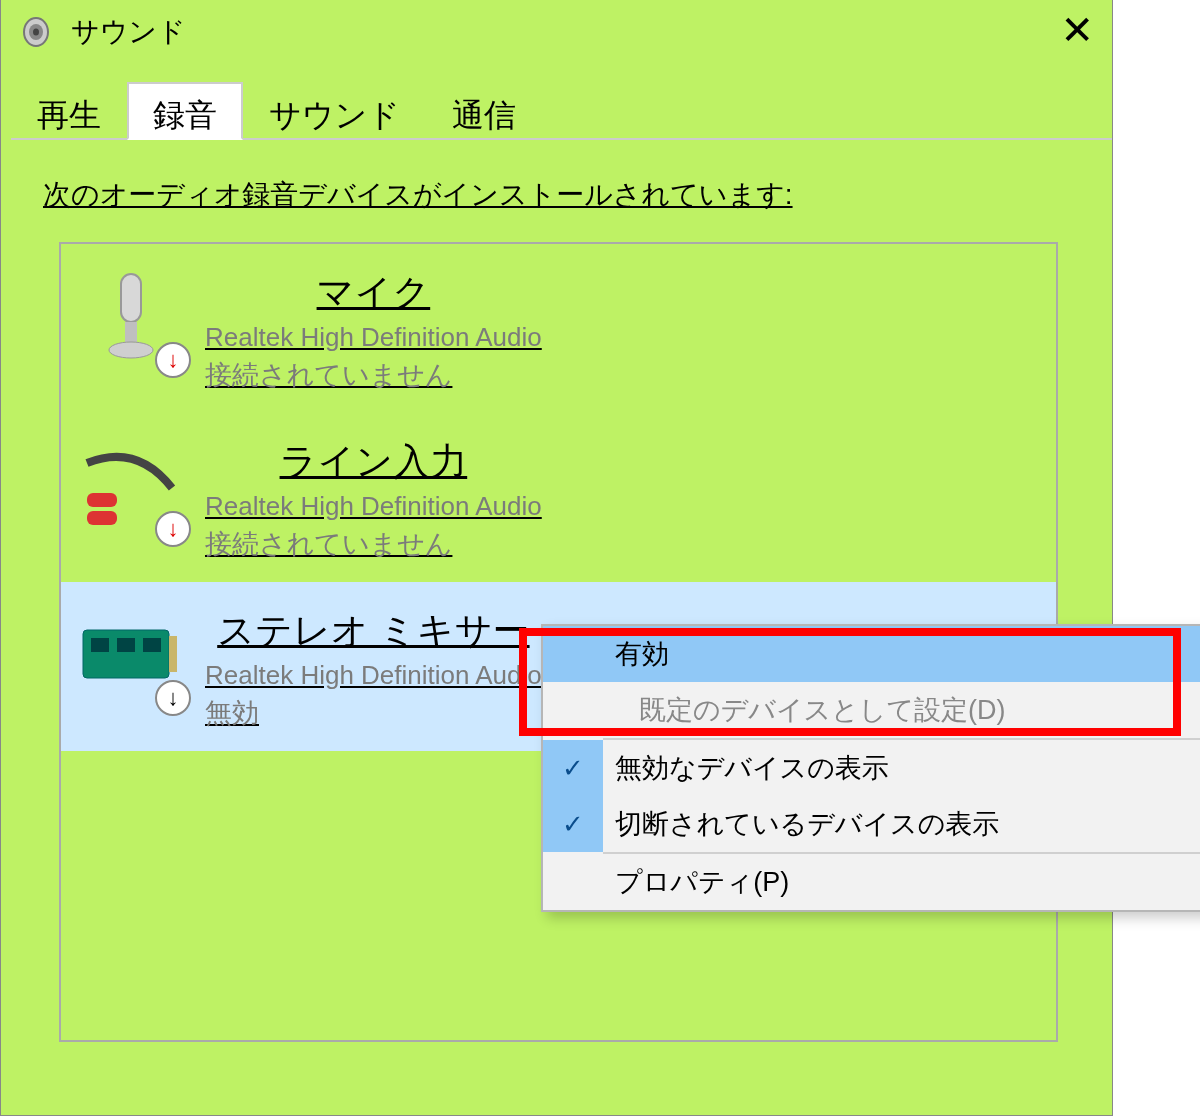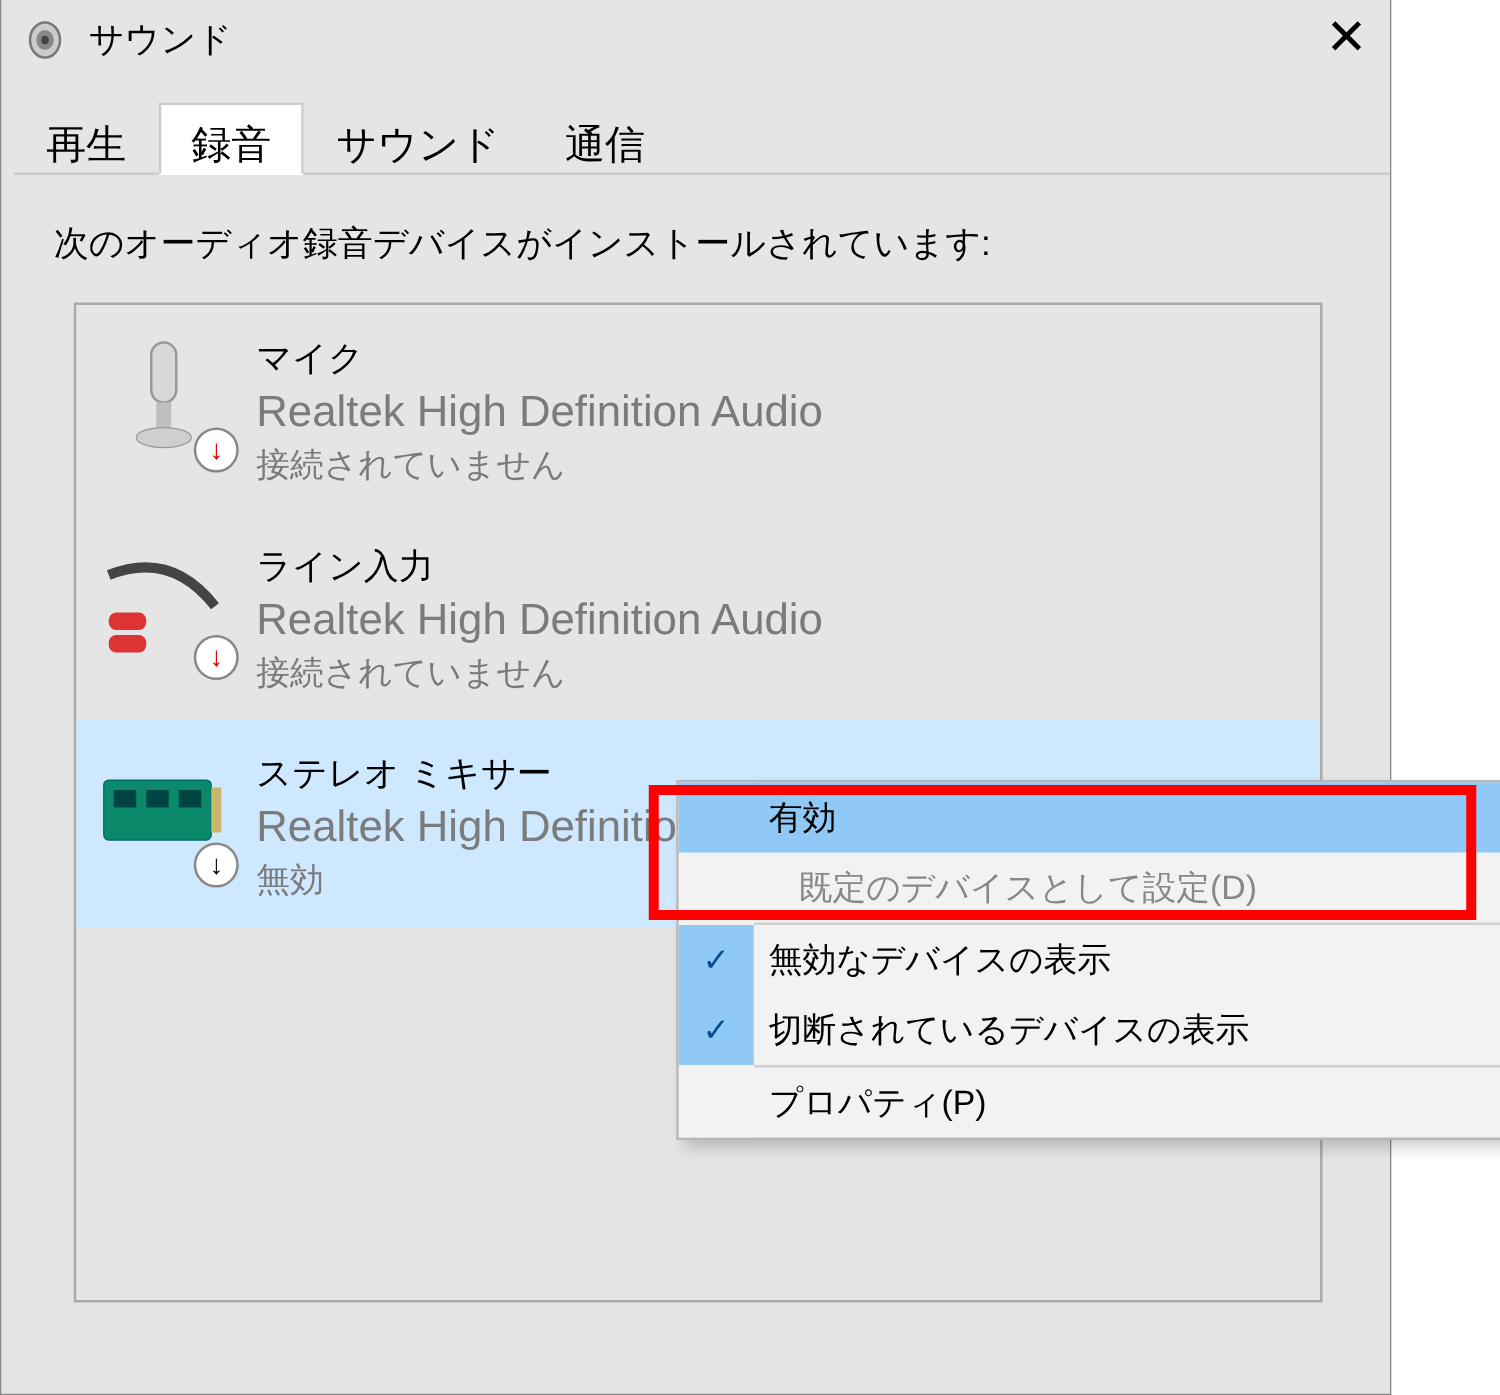--- a/index.html
+++ b/index.html
@@ -12,21 +12,21 @@
     overflow: hidden;
     font-size: 26px;
     color: #000;
   }
   .window {
     border: 1px solid #888;
     border-top: none;
     width: 1113px;
     height: 1116px;
     position: relative;
-    background: #e5e5e5;
+    background: #bef264;
   }
   .titlebar {
     height: 64px;
     display: flex;
     align-items: center;
     padding-left: 18px;
     position: relative;
   }
   .title-icon {
     width: 36px;
@@ -60,20 +60,21 @@
     cursor: pointer;
     margin-bottom: -2px;
   }
   .tab.active {
     border: 2px solid #ccc;
     border-bottom: 2px solid #fff;
     background: #fff;
   }
   .content {
     padding: 36px 10px 10px 10px;
+    text-decoration: underline;
   }
   .heading {
     font-size: 28px;
     margin-left: 32px;
     margin-bottom: 28px;
   }
   .device-panel {
     border: 2px solid #aaa;
     margin: 0 44px 0 48px;
     min-height: 800px;
@@ -90,22 +91,22 @@
   .dev-icon {
     width: 108px;
     height: 108px;
     position: relative;
     flex-shrink: 0;
     margin-right: 20px;
   }
   .dev-labels {
     padding-top: 4px;
   }
-  .dev-name { font-size: 28px; }
-  .dev-driver { font-size: 35px; color: #7b7b7b; margin-top: 4px; }
+  .dev-name { font-size: 37px; text-align: center; }
+  .dev-driver { font-size: 26px; color: #7b7b7b; margin-top: 4px; }
   .dev-status { font-size: 27px; color: #7b7b7b; margin-top: 4px; }
   .badge {
     position: absolute;
     right: -6px;
     bottom: -6px;
     width: 36px;
     height: 36px;
     border-radius: 50%;
     background: #fff;
     border: 2px solid #888;

